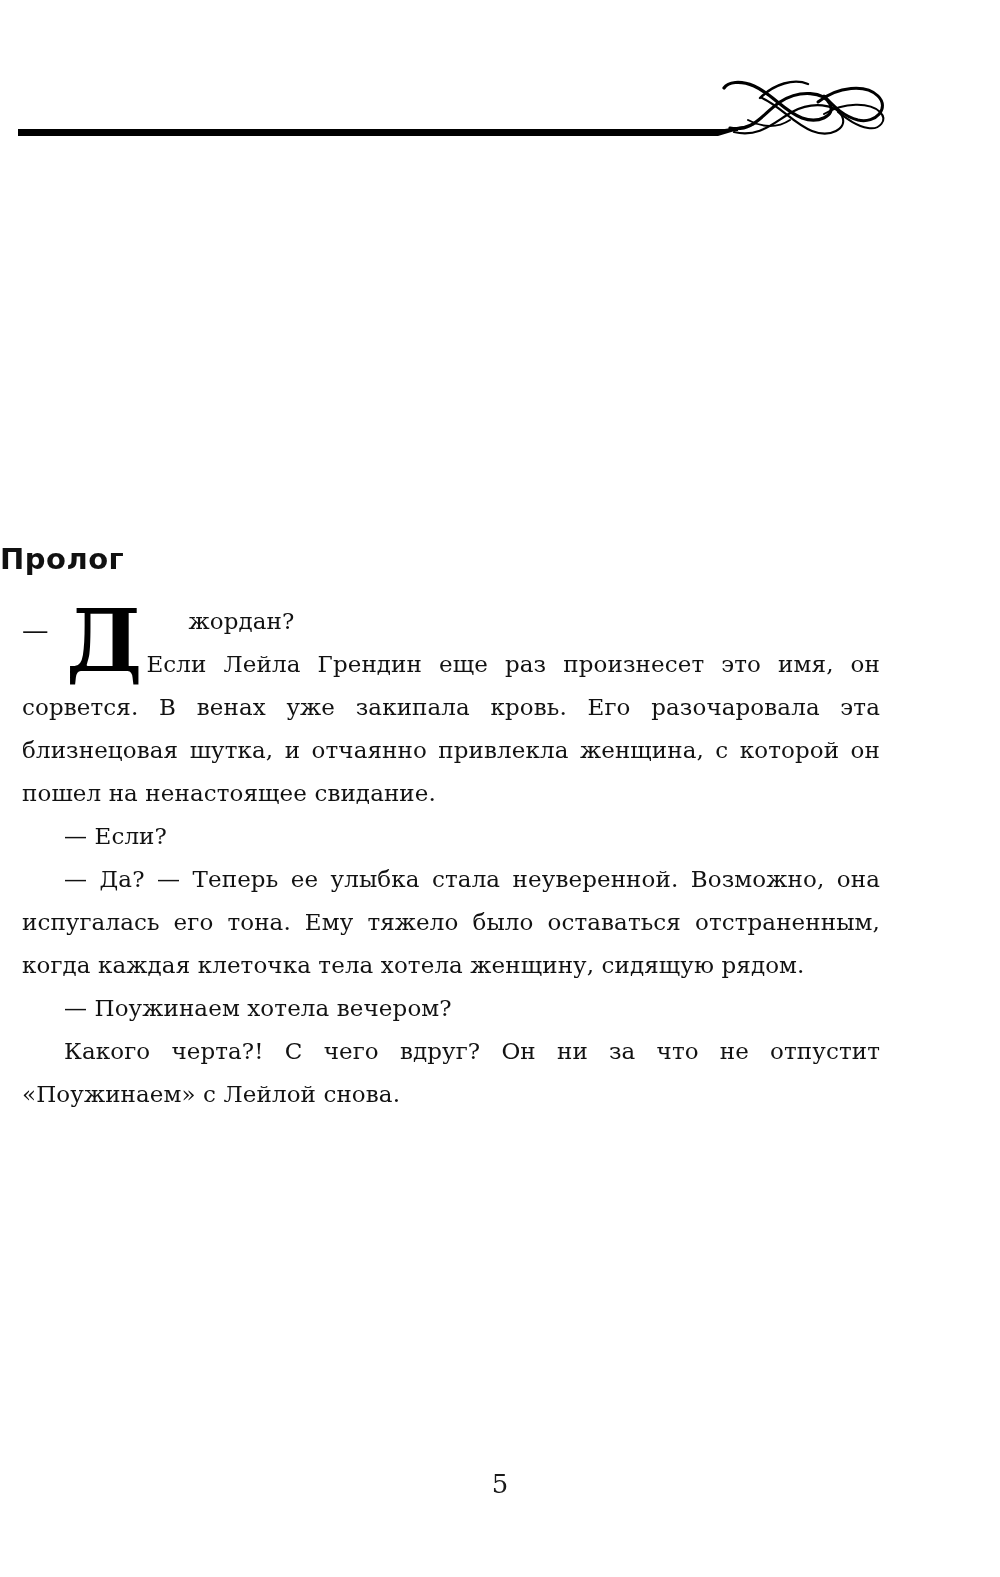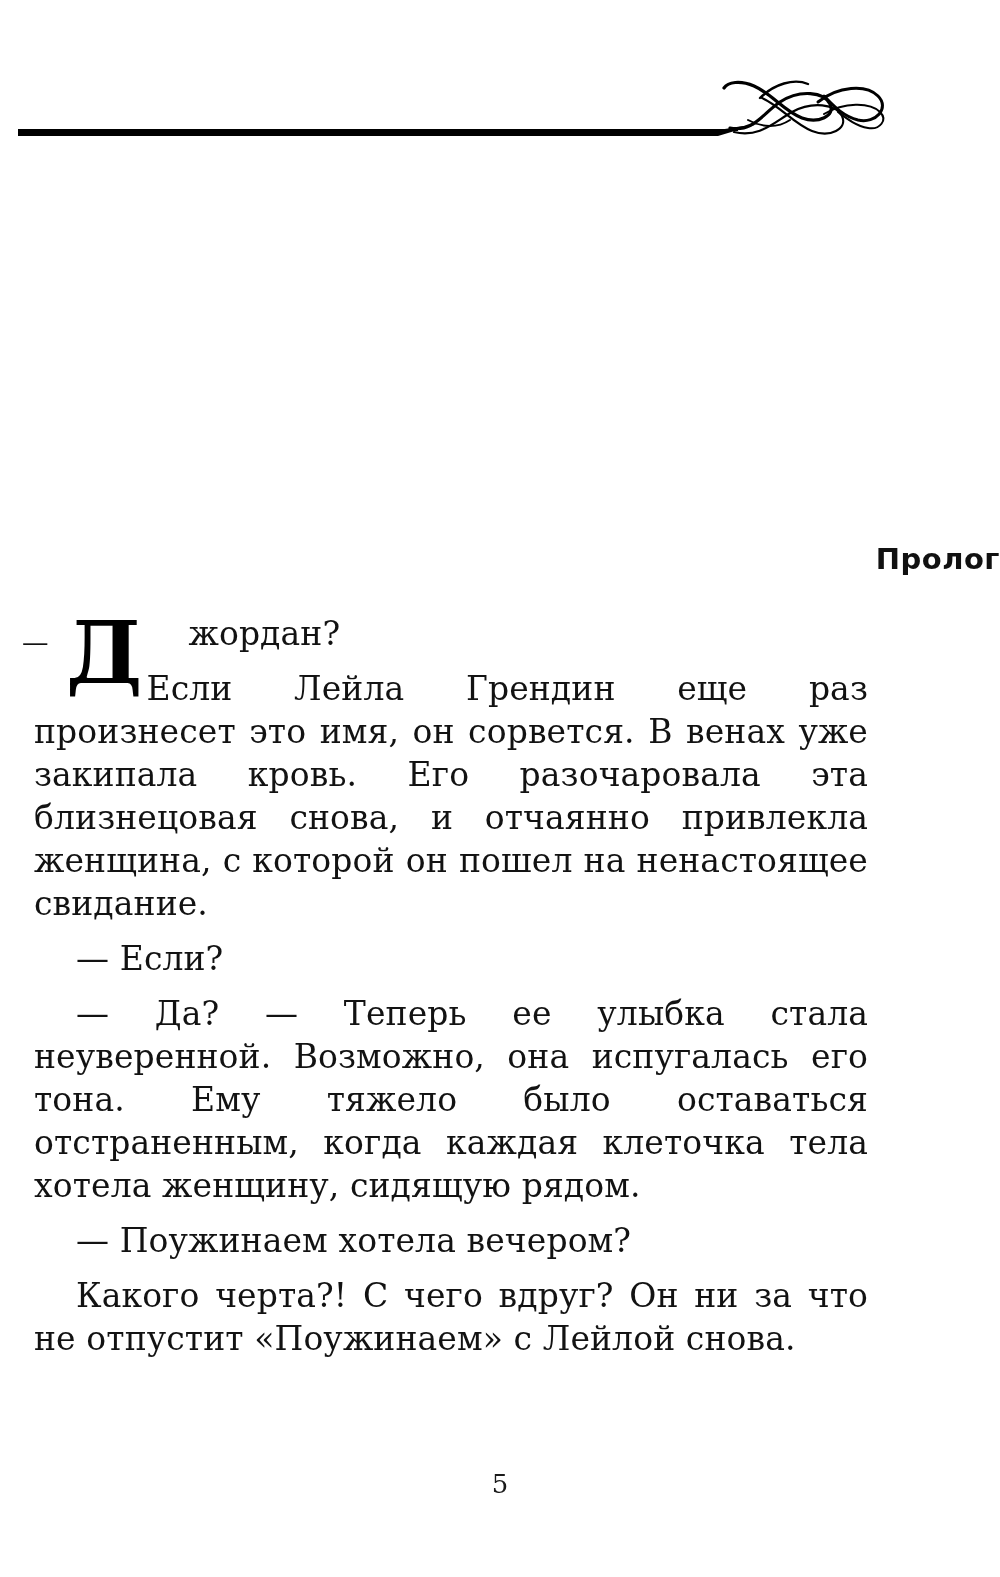--- a/index.html
+++ b/index.html
@@ -36,45 +36,45 @@
     width: 100%;
     height: 100%;
   }
 
   
   .chapter-title {
     position: absolute;
     top: 523px;
     left: 0;
     width: 1000px;
-    text-align: right;
+    text-align: left;
     font-family: "DejaVu Sans", sans-serif;
     font-weight: bold;
     font-size: 29px;
     letter-spacing: 0.5px;
     color: #111;
   }
 
   
   .textblock {
     position: absolute;
     top: 600px;
     left: 22px;
     width: 858px;
     font-size: 27.5px;
     line-height: 43px;
     text-align: justify;
     color: #121212;
   }
 
   .textblock p {
-    margin: 12px;
+    margin: 0;
     text-indent: 42px;
     font-family: "DejaVu Serif", serif;
-    font-size: 33px;
+    font-size: 23px;
     letter-spacing: 0.1px;
   }
 
   .textblock p.no-indent {
     text-indent: 0;
   }
 
   
   .dropcap-para {
     position: relative;
@@ -135,21 +135,21 @@
   </div>
 
   <h1 class="chapter-title">Пролог</h1>
 
   <div class="textblock">
 
     <div class="dropcap-para">
       <span class="dropcap-dash">—</span>
       <span class="dropcap">Д</span>
       <p class="dropcap-line1">жордан?</p>
-      <p class="no-indent">Если Лейла Грендин еще раз произнесет это имя, он сорвется. В венах уже закипала кровь. Его разочаровала эта близнецовая снова, и отчаянно привлекла женщина, с которой он пошел на ненастоящее свидание.</p>
+      <p class="no-indent">Если Лейла Грендин еще раз произнесет это имя, он сорвется. В венах уже закипала кровь. Его разочаровала эта близнецовая шутка, и отчаянно привлекла женщина, с которой он пошел на ненастоящее свидание.</p>
     </div>
 
     <p>— Если?</p>
     <p>— Да? — Теперь ее улыбка стала неуверенной. Возможно, она испугалась его тона. Ему тяжело было оставаться отстраненным, когда каждая клеточка тела хотела женщину, сидящую рядом.</p>
     <p>— Поужинаем хотела вечером?</p>
     <p>Какого черта?! С чего вдруг? Он ни за что не отпустит «Поужинаем» с Лейлой снова.</p>
 
   </div>
 
   <div class="folio">5</div>

